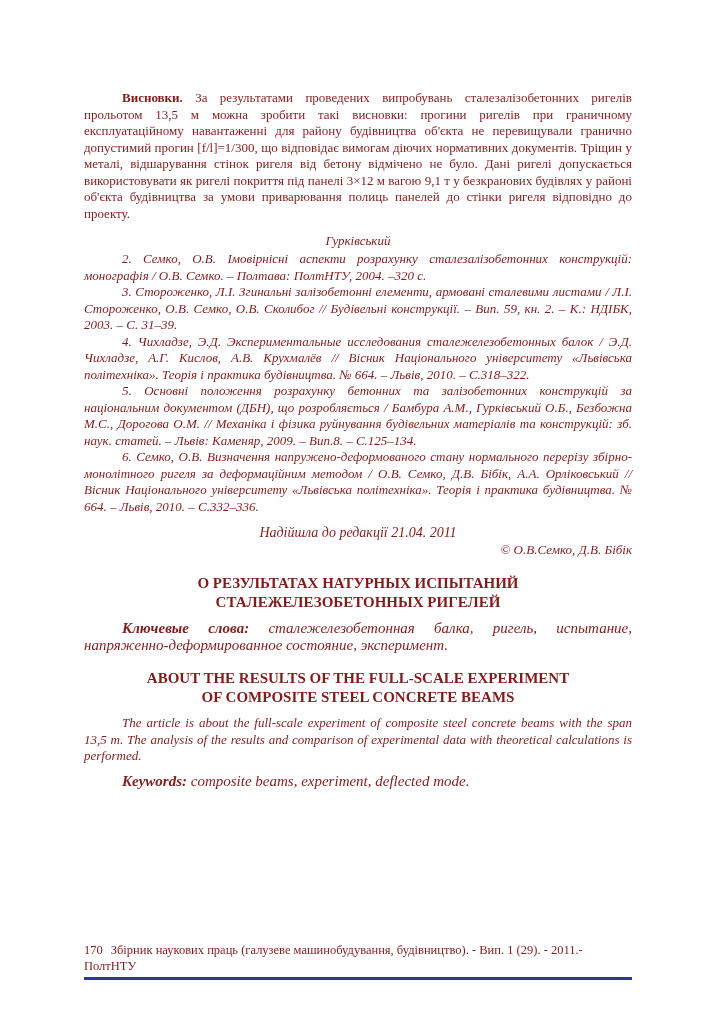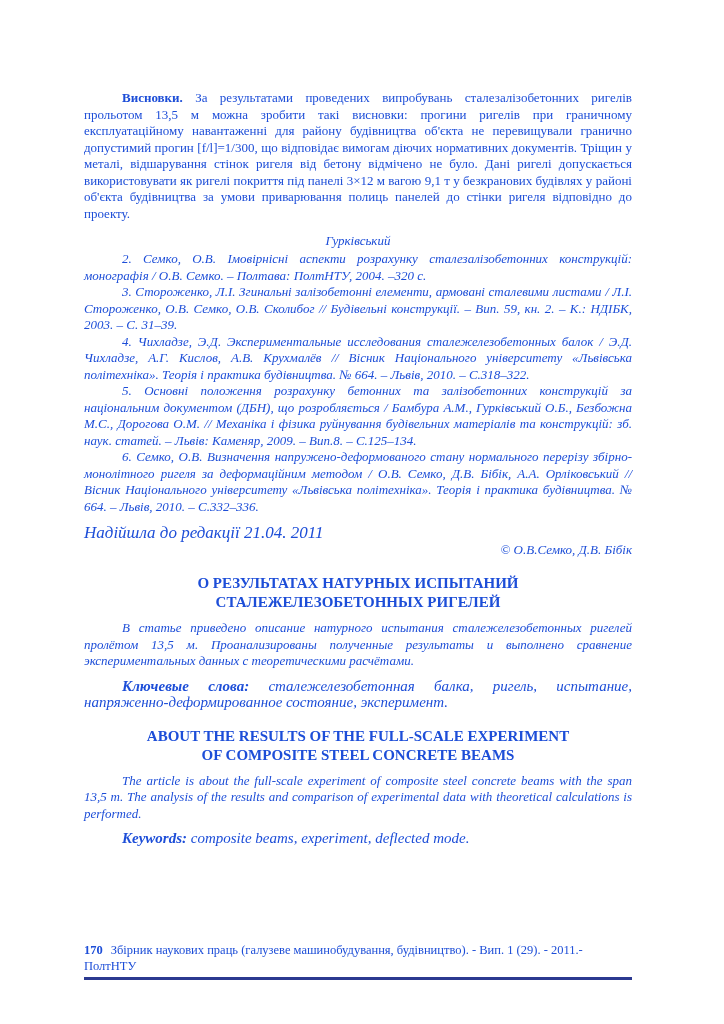--- a/index.html
+++ b/index.html
@@ -8,21 +8,21 @@
     background: #e8e8e8;
   }
   .page {
     position: relative;
     width: 724px;
     height: 1024px;
     margin: 0 auto;
     background: #ffffff;
     box-shadow: 0 0 4px rgba(0,0,0,0.25);
     font-family: "Liberation Serif", "DejaVu Serif", serif;
-    color: #1d4ed8;
+    color: #7f1d1d;
     overflow: hidden;
   }
   .content {
     position: absolute;
     top: 90px;
     left: 84px;
     width: 548px;
   }
   p { margin: 0; }
   .body-text {
@@ -42,24 +42,24 @@
   }
   .ref {
     font-size: 13px;
     line-height: 16.5px;
     font-style: italic;
     text-align: justify;
     text-indent: 38px;
   }
   .received {
     margin-top: 10px;
-    font-size: 17px;
+    font-size: 14px;
     line-height: 16.5px;
     font-style: italic;
-    text-align: left;
+    text-align: center;
   }
   .copyright {
     font-size: 13px;
     line-height: 16.5px;
     font-style: italic;
     text-align: right;
   }
   .title-ru, .title-en {
     margin: 16px 0 8px 0;
     font-size: 15px;
@@ -91,21 +91,21 @@
     position: absolute;
     left: 84px;
     width: 548px;
     top: 942px;
   }
   .footer-row {
     font-size: 12.5px;
     line-height: 16px;
   }
   .footer-row .page-num {
-    font-weight: bold;
+    font-weight: normal;
     margin-right: 8px;
   }
   .footer-rule {
     margin-top: 3px;
     height: 3px;
     background: #2b3990;
   }
 </style>
 </head>
 <body>
@@ -122,21 +122,20 @@
     <p class="ref">4. Чихладзе, Э.Д. Экспериментальные исследования сталежелезобетонных балок / Э.Д. Чихладзе, А.Г. Кислов, А.В. Крухмалёв // Вісник Національного університету «Львівська політехніка». Теорія і практика будівництва. № 664. – Львів, 2010. – С.318–322.</p>
     <p class="ref">5. Основні положення розрахунку бетонних та залізобетонних конструкцій за національним документом (ДБН), що розробляється / Бамбура А.М., Гурківський О.Б., Безбожна М.С., Дорогова О.М. // Механіка і фізика руйнування будівельних матеріалів та конструкцій: зб. наук. статей. – Львів: Каменяр, 2009. – Вип.8. – С.125–134.</p>
     <p class="ref">6. Семко, О.В. Визначення напружено-деформованого стану нормального перерізу збірно-монолітного ригеля за деформаційним методом / О.В. Семко, Д.В. Бібік, А.А. Орліковський // Вісник Національного університету «Львівська політехніка». Теорія і практика будівництва. № 664. – Львів, 2010. – С.332–336.</p>
 
     <p class="received">Надійшла до редакції 21.04. 2011</p>
     <p class="copyright">© О.В.Семко, Д.В. Бібік</p>
 
     <div class="title-ru">О РЕЗУЛЬТАТАХ НАТУРНЫХ ИСПЫТАНИЙ
 СТАЛЕЖЕЛЕЗОБЕТОННЫХ РИГЕЛЕЙ</div>
 
-    <p class="abstract">В статье приведено описание натурного испытания сталежелезобетонных ригелей пролётом 13,5 м. Проанализированы полученные результаты и выполнено сравнение экспериментальных данных с теоретическими расчётами.</p>
 
     <p class="keywords"><span class="kw-label">Ключевые слова:</span><span> сталежелезобетонная балка, ригель, испытание, напряженно-деформированное состояние, эксперимент.</span></p>
 
     <div class="title-en">ABOUT THE RESULTS OF THE FULL-SCALE EXPERIMENT
 OF COMPOSITE STEEL CONCRETE BEAMS</div>
 
     <p class="abstract">The article is about the full-scale experiment of composite steel concrete beams with the span 13,5 m. The analysis of the results and comparison of experimental data with theoretical calculations is performed.</p>
 
     <p class="keywords"><span class="kw-label">Keywords:</span><span> composite beams, experiment, deflected mode.</span></p>
 

